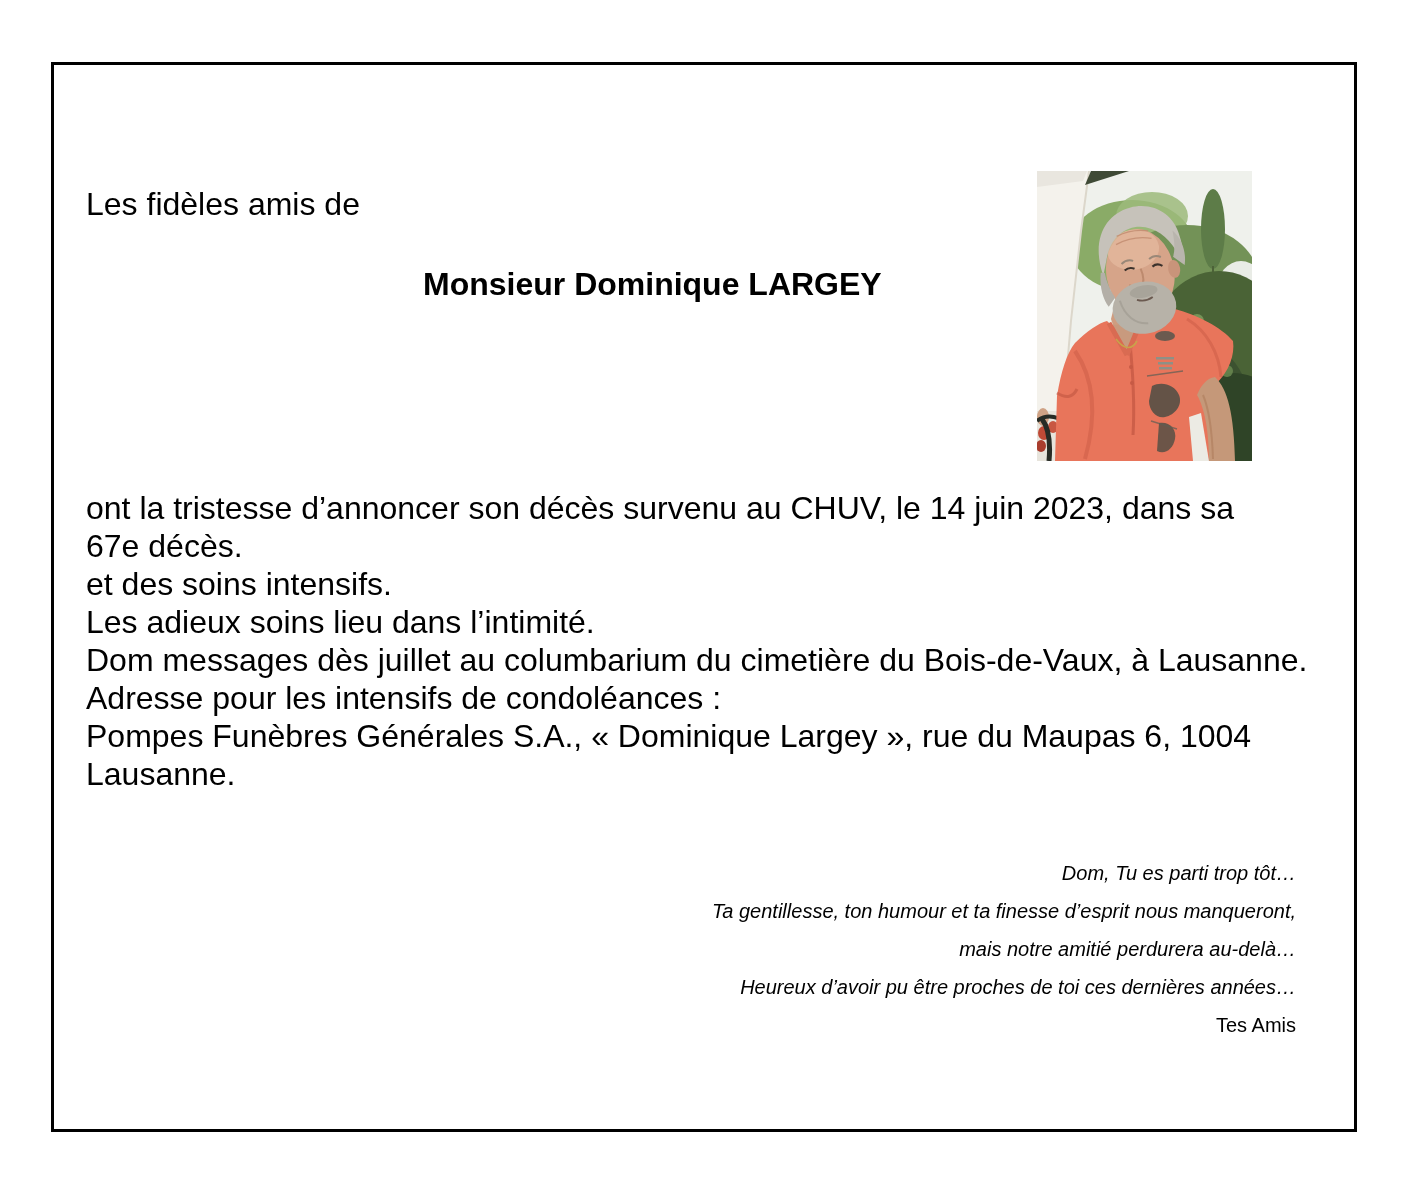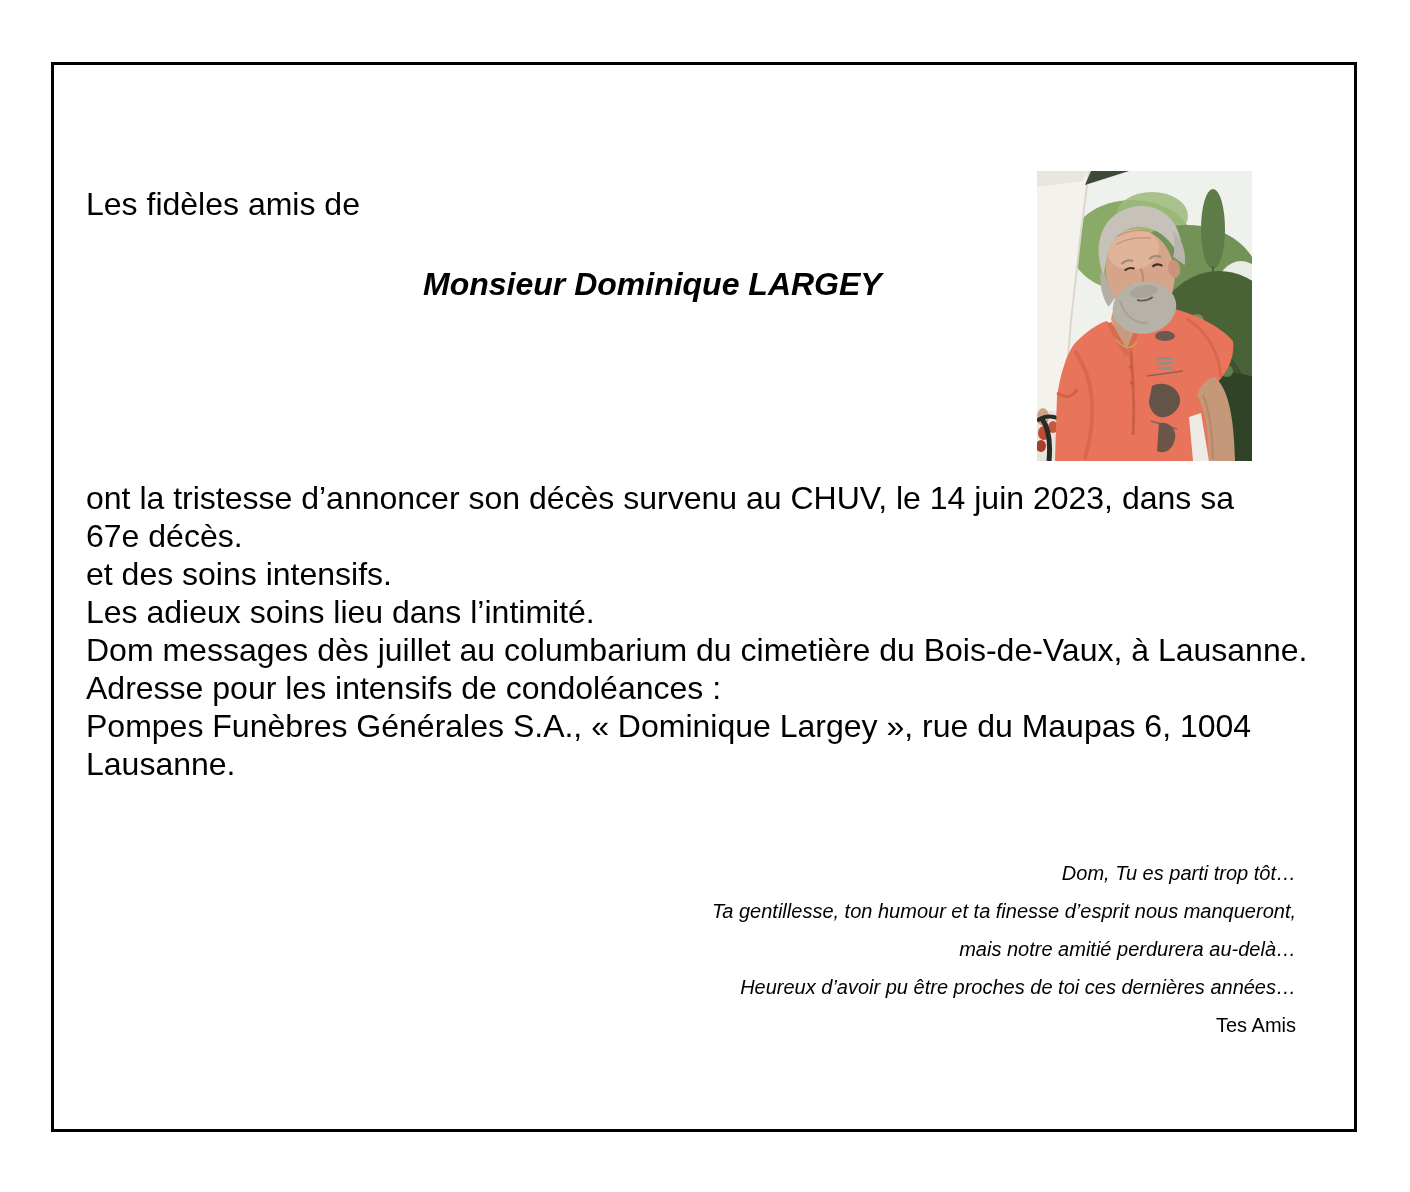--- a/index.html
+++ b/index.html
@@ -17,29 +17,29 @@
     width: 1306px; height: 1070px;
     border: 3px solid #000000; box-sizing: border-box;
     background: #ffffff;
   }
   .greeting {
     position: absolute; left: 86px; top: 185px;
     font-size: 32px; line-height: 38px; white-space: nowrap;
   }
   .deceased-name {
     position: absolute; left: 423px; top: 265px;
-    font-size: 32px; font-weight: 700; line-height: 38px; white-space: nowrap; font-style: italic;
+    font-size: 32px; font-weight: 700; line-height: 38px; white-space: nowrap;
   }
   .portrait {
     position: absolute; left: 1037px; top: 171px;
     width: 215px; height: 290px;
   }
   .portrait svg { display: block; width: 215px; height: 290px; }
   .announcement {
-    position: absolute; left: 86px; top: 479px;
+    position: absolute; left: 86px; top: 489px;
     font-size: 32px; line-height: 38px; white-space: nowrap;
   }
   .tribute {
     position: absolute; right: 114px; top: 854px;
     font-size: 20px; line-height: 38px; text-align: right;
     white-space: nowrap;
   }
   .tribute .line { font-style: italic; }
   .tribute .signature { font-style: normal; }
 </style>

